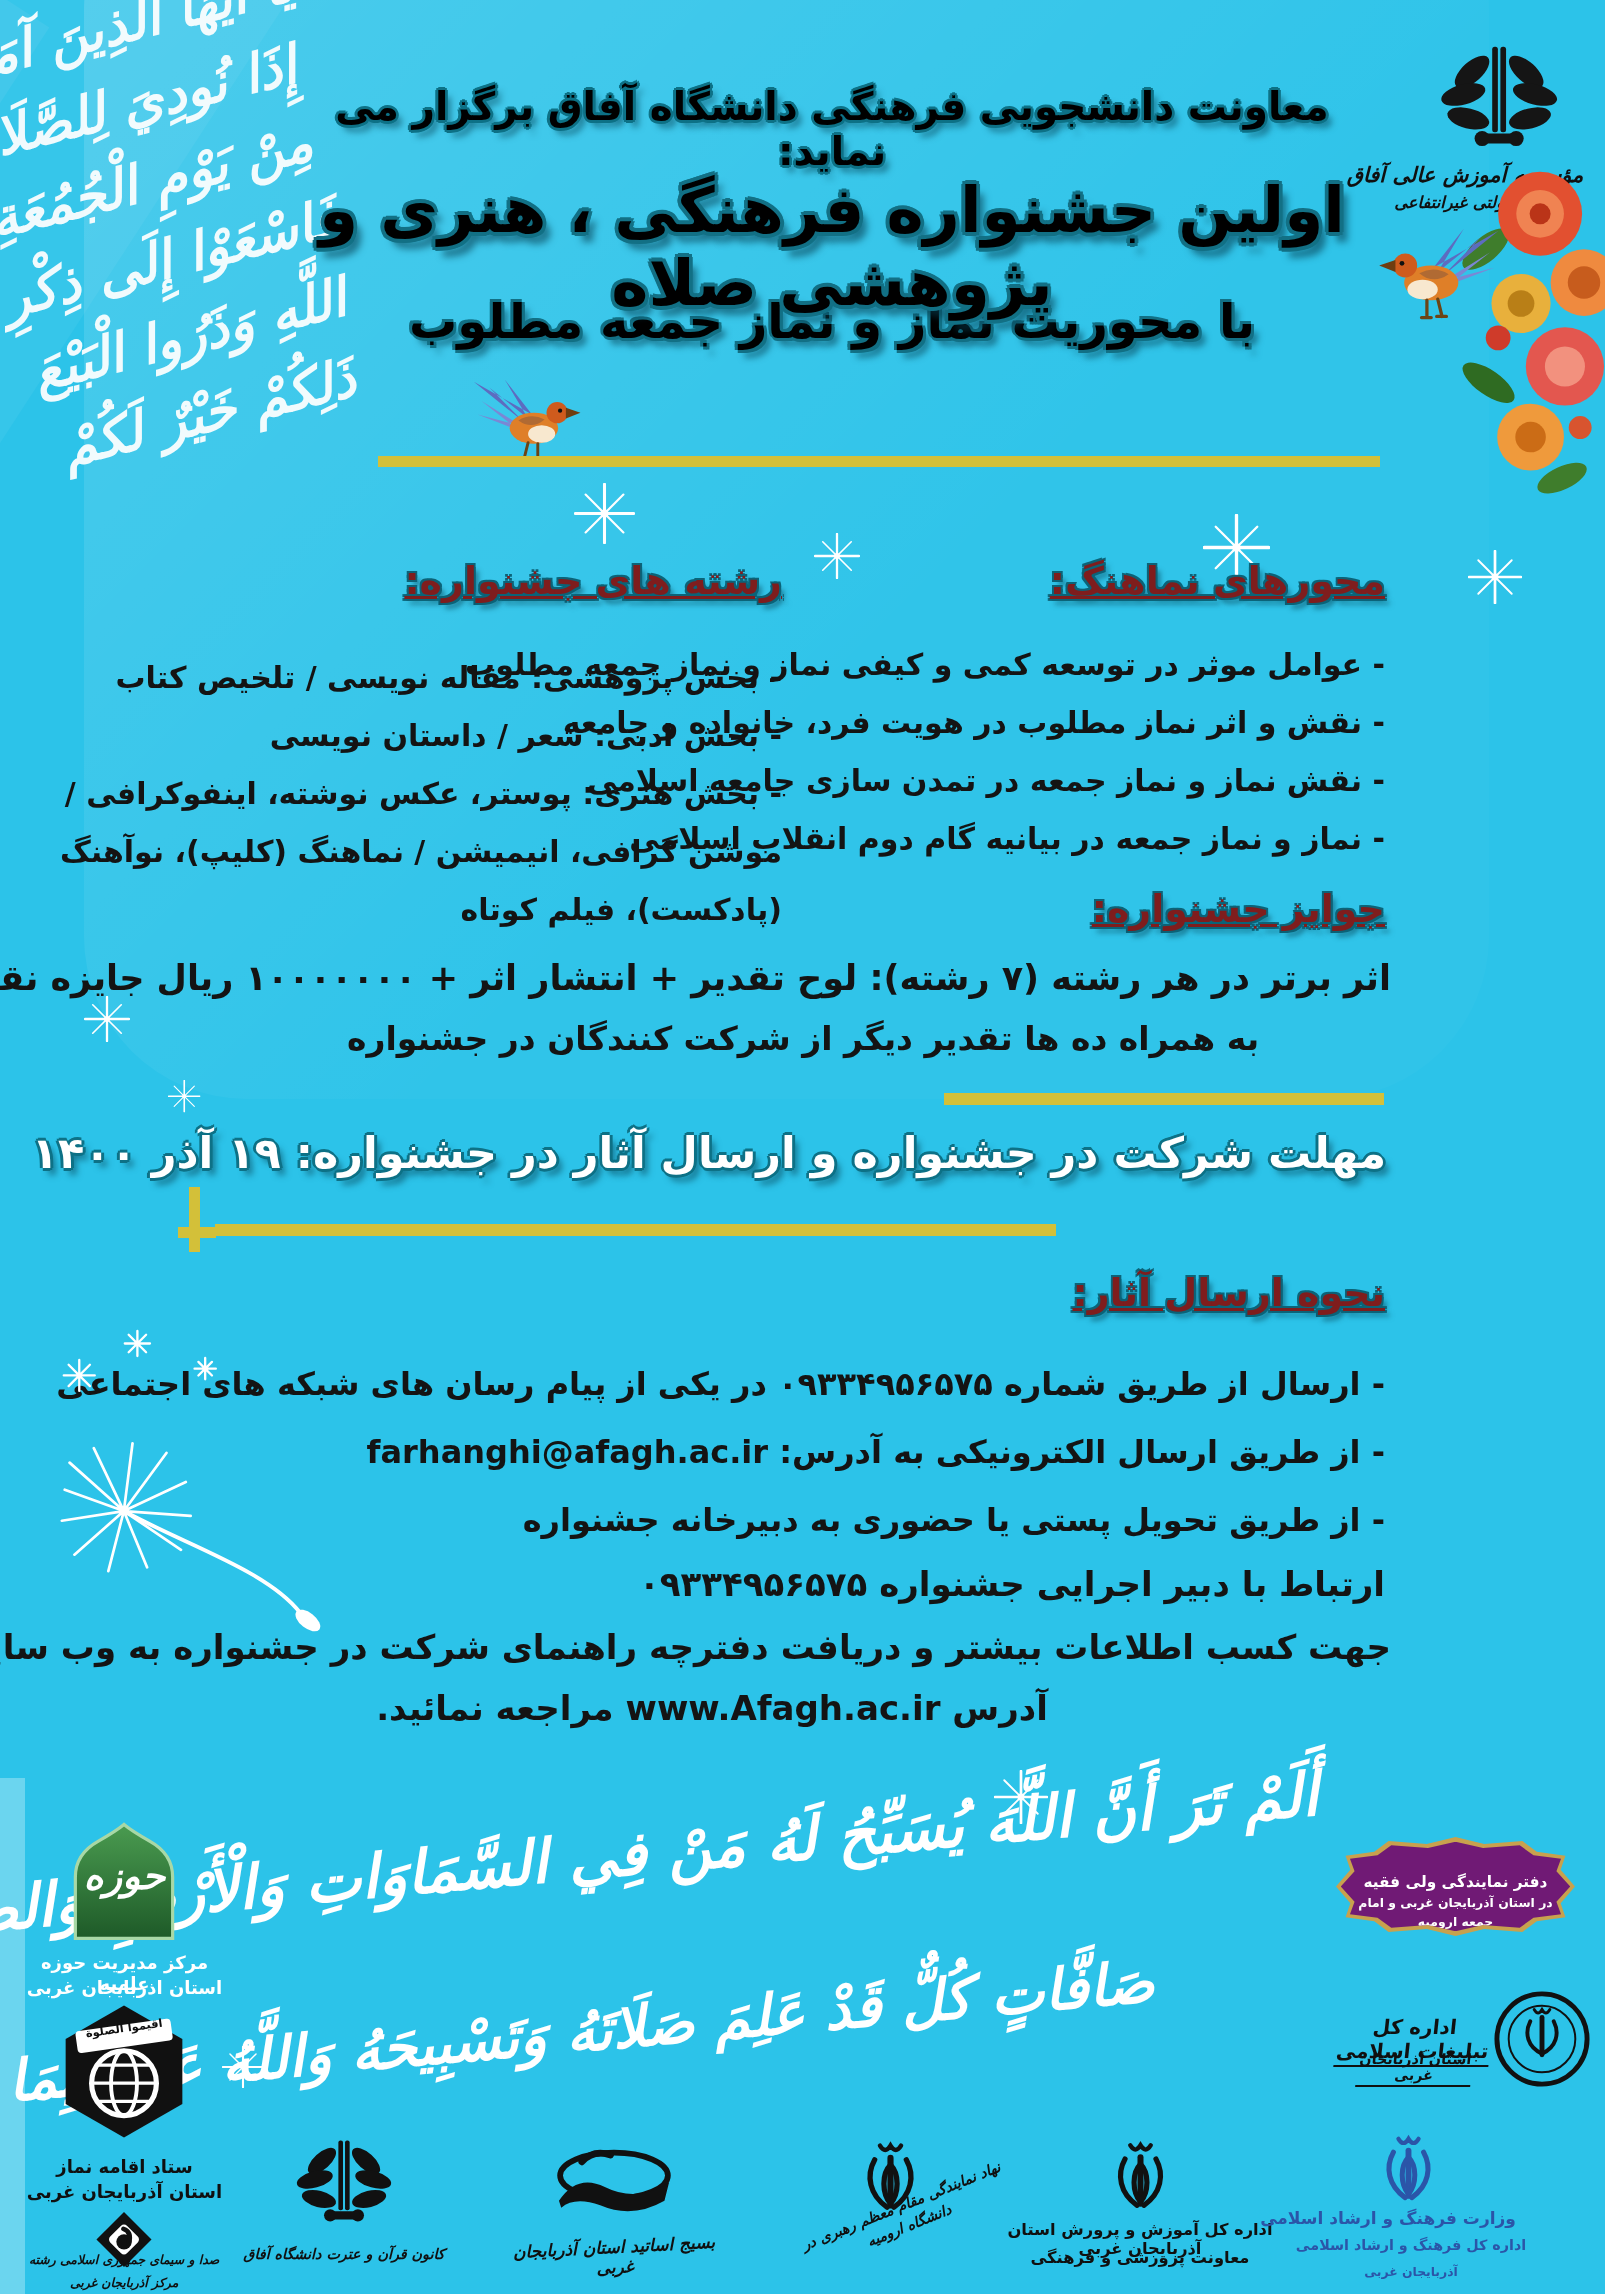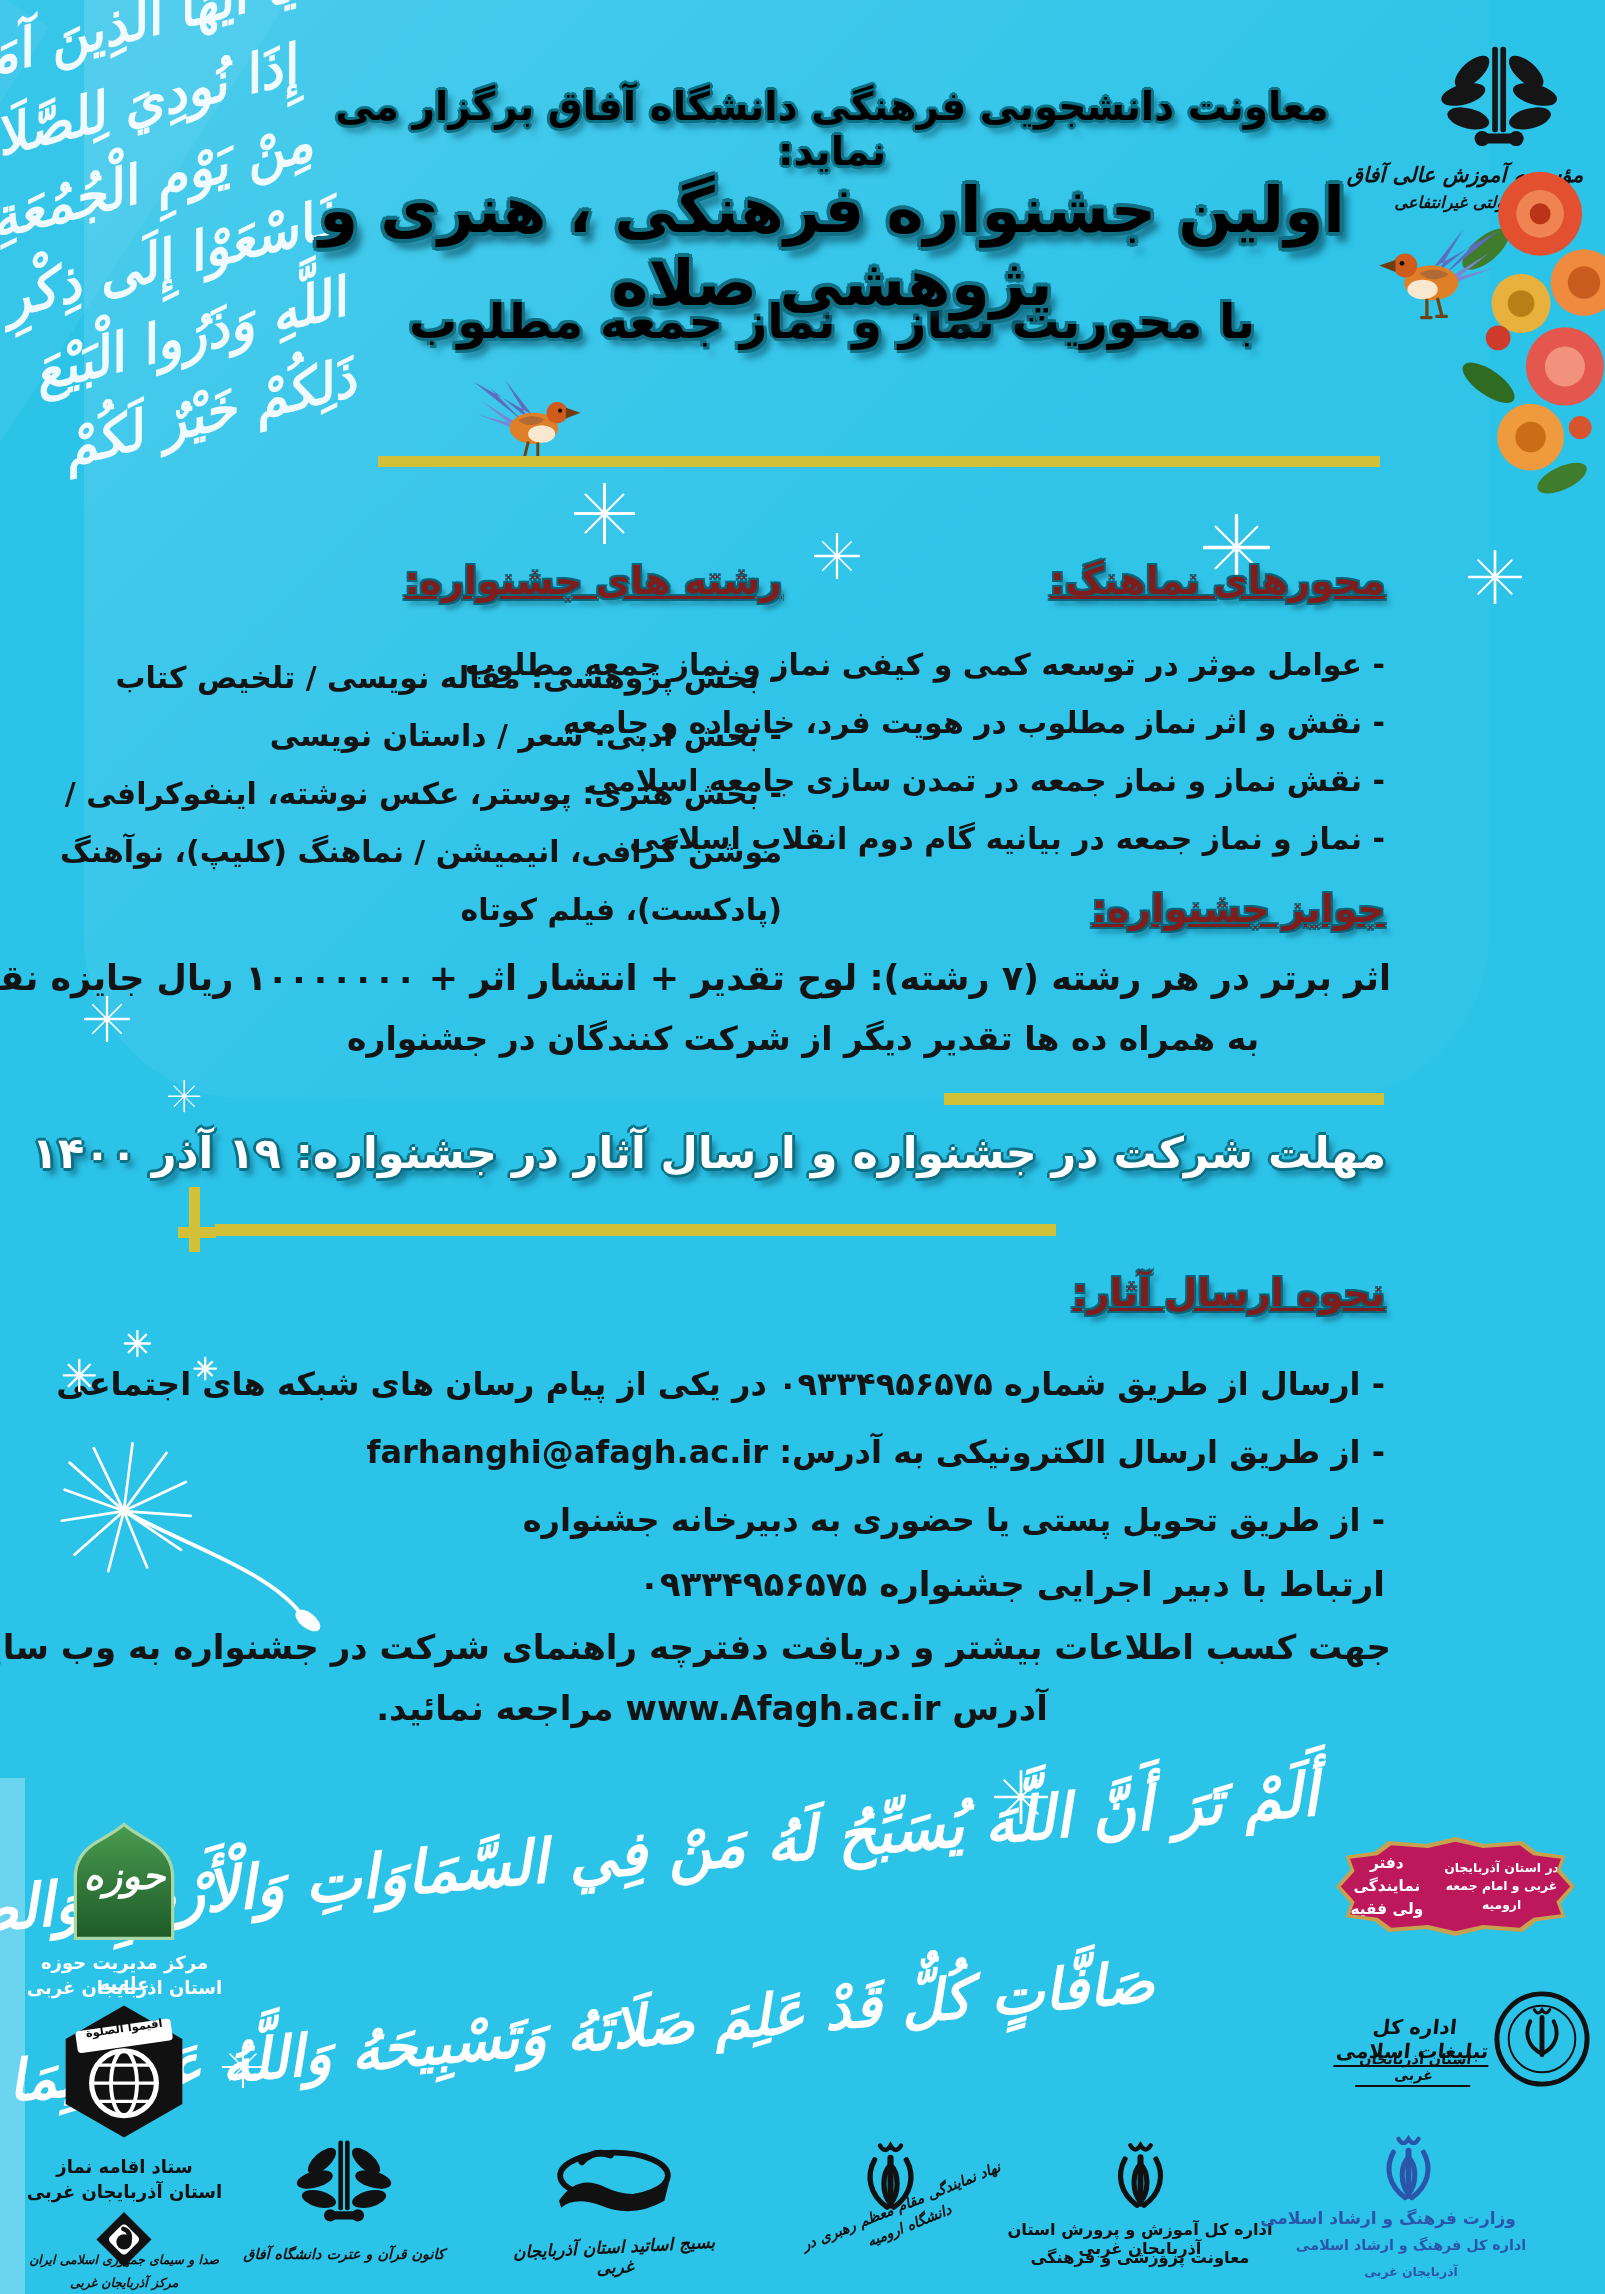--- a/index.html
+++ b/index.html
@@ -41,23 +41,23 @@
   .quran{color:#fff;font-weight:bold;font-style:italic;text-align:center;direction:rtl;white-space:nowrap;}
   .quran1{left:163px;top:1809px;width:1157px;font-size:60px;transform:rotate(-5deg);}
   .quran2{left:124px;top:1993px;width:1032px;font-size:57px;transform:rotate(-5deg);}
   
   .cap{font-weight:bold;text-align:center;direction:rtl;}
   .cap-w{color:#fff;}
   .cap-b{color:#101010;}
   .cap-i{font-style:italic;}
   .plaque-outer{left:1336px;top:1837px;width:239px;height:99px;background:#c8a14e;
     clip-path:polygon(50% 0,62% 7%,78% 4%,84% 15%,96% 19%,94% 33%,100% 50%,94% 67%,96% 81%,84% 85%,78% 96%,62% 93%,50% 100%,38% 93%,22% 96%,16% 85%,4% 81%,6% 67%,0 50%,6% 33%,4% 19%,16% 15%,22% 4%,38% 7%);}
-  .plaque-inner{position:absolute;left:4.8px;top:4.8px;right:4.8px;bottom:4.8px;background:#be185d;
+  .plaque-inner{position:absolute;left:4.8px;top:4.8px;right:4.8px;bottom:4.8px;background:#701a75;
     clip-path:polygon(50% 0,62% 7%,78% 4%,84% 15%,96% 19%,94% 33%,100% 50%,94% 67%,96% 81%,84% 85%,78% 96%,62% 93%,50% 100%,38% 93%,22% 96%,16% 85%,4% 81%,6% 67%,0 50%,6% 33%,4% 19%,16% 15%,22% 4%,38% 7%);
-    display:flex;flex-direction:row;align-items:center;justify-content:flex-start;}
+    display:flex;flex-direction:column;align-items:center;justify-content:flex-end;}
   .plaque-inner div{color:#fff;font-weight:bold;direction:rtl;text-align:center;line-height:1.5;}
   .tab-line{color:#101010;font-weight:900;direction:rtl;text-align:center;border-bottom:2.9px solid #101010;transform:skewX(-6deg);}
   .ershad{color:#2b55a8;}
   .hidden-svg{position:absolute;width:0;height:0;overflow:hidden;}
   .spark{pointer-events:none;}
 </style>
 </head>
 <body>
 
 <svg class="hidden-svg" xmlns="http://www.w3.org/2000/svg">
@@ -282,21 +282,21 @@
   <svg class="abs" style="left:59px;top:2000px;width:130px;height:143px" viewBox="0 0 136 150" width="130" height="143">
       <use href="#sym-hexglobe"></use>
     </svg>
   <div class="abs cap cap-b" style="left:63px;top:2021px;width:122px;font-size:11.5px;transform:rotate(-8deg)">اقیموا الصلوة</div>
   <div class="abs cap cap-b" style="left:24px;top:2156px;width:201px;font-size:18px">ستاد اقامه نماز</div>
   <div class="abs cap cap-b" style="left:24px;top:2181px;width:201px;font-size:18px">استان آذربایجان غربی</div>
 
   <svg class="abs" style="left:63px;top:2210px;width:122px;height:59px" viewBox="0 0 128 62" width="122" height="59">
       <use href="#sym-irib"></use>
     </svg>
-  <div class="abs cap cap-b cap-i" style="left:9.6px;top:2252px;width:229px;font-size:12.4px">صدا و سیمای جمهوری اسلامی ایران</div>
+  <div class="abs cap cap-b cap-i" style="left:9.6px;top:2252px;width:229px;font-size:12.4px">صدا و سیمای جمهوری اسلامی رشته</div>
   <div class="abs cap cap-b cap-i" style="left:9.6px;top:2275px;width:229px;font-size:12.4px">مرکز آذربایجان غربی</div>
 
   <div class="abs plaque-outer">
     <div class="plaque-inner">
       <div style="font-size:15.3px">دفتر نمایندگی ولی فقیه</div>
       <div style="font-size:12.4px">در استان آذربایجان غربی و امام جمعه ارومیه</div>
     </div>
   </div>
 
   <div class="abs tab-line" style="left:1336px;top:2015px;width:155px;font-size:20px;padding-bottom:1.9px">اداره کل تبلیغات اسلامی</div>

